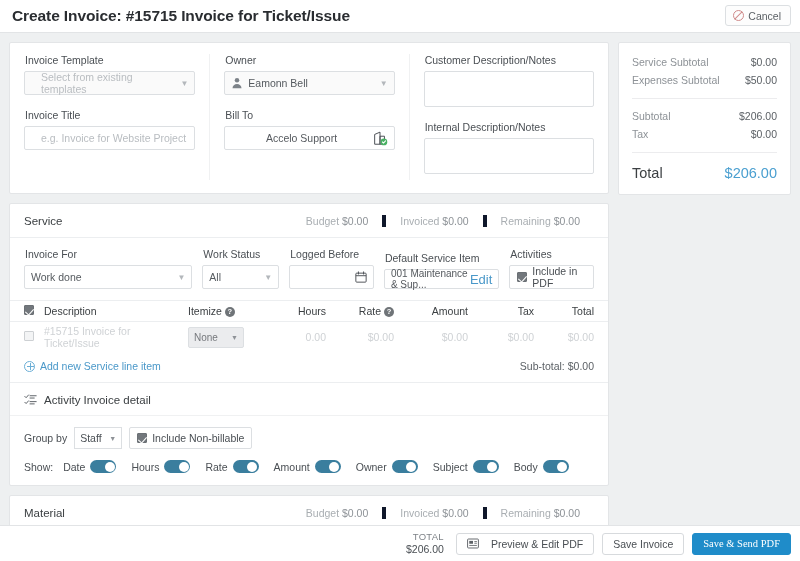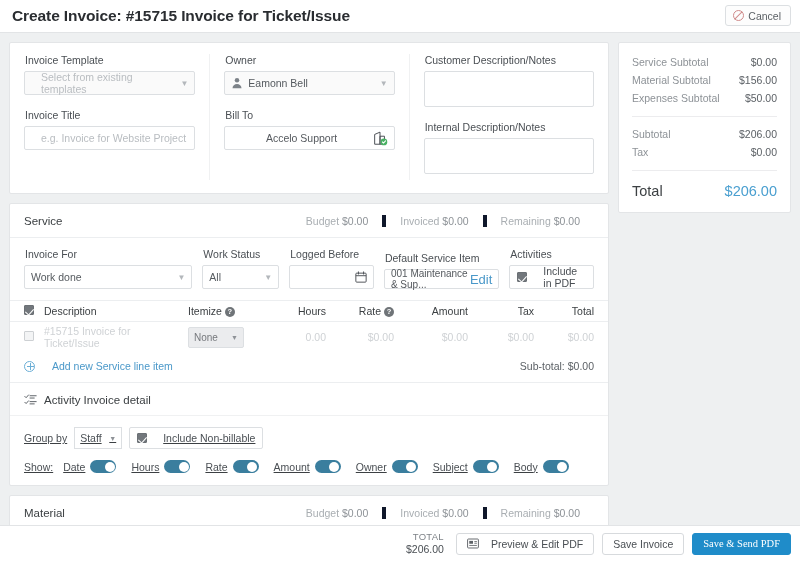--- a/index.html
+++ b/index.html
@@ -70,50 +70,50 @@
   .stat b { font-weight:400; color:#8d9297; }
 
   .filters { display:flex; padding:10px 14px 11px 14px; gap:10px; align-items:flex-end; }
   .f-invoicefor { width:175px; }
   .f-workstatus { width:80px; }
   .f-logged { width:88px; }
   .f-dsi { width:120px; }
   .f-act { width:88px; }
   .dsi-box { height:20px; border:1px solid #dcdfe2; border-radius:2px; display:flex; align-items:center; padding:0 6px; font-size:10px; color:#54585d; }
   .dsi-box .edit { margin-left:auto; color:#4a98c9; font-size:13px; cursor:pointer;text-align:right; }
-  .chk-box { height:24px; border:1px solid #dcdfe2; border-radius:2px; display:flex; align-items:center; gap:16px; padding:0 7px; font-size:10.5px; color:#4a4f54; }
+  .chk-box { height:24px; border:1px solid #dcdfe2; border-radius:2px; display:flex; align-items:center; gap:5px; padding:0 7px; font-size:10.5px; color:#4a4f54; }
 
   
   .tbl-head {
     display:flex; align-items:center; height:22px; padding:0 14px;
     border-top:1px solid #eceef0; border-bottom:1px solid #eceef0;
     background:#fff; font-size:10.5px; color:#3c4043;
   }
   .tbl-row { display:flex; align-items:center; height:30px; padding:0 14px; font-size:10.5px; color:#cfd2d5; }
   .c-chk { width:20px; flex:none; }
   .c-desc { flex:1; }
   .c-item { width:80px; flex:none; }
   .c-hours { width:58px; flex:none; text-align:right; }
   .c-rate { width:68px; flex:none; text-align:right; }
   .c-amount { width:74px; flex:none; text-align:right; }
   .c-tax { width:66px; flex:none; text-align:right; }
   .c-total { width:60px; flex:none; text-align:right; }
   .sel-none { width:56px; height:21px; background:#ebecee; border:1px solid #dcdfe2; border-radius:2px; display:flex; align-items:center; padding:0 5px; font-size:10px; color:#76797d; }
   .sel-none .caret { margin-left:auto; font-size:7px; color:#8e9297; }
   .addrow { display:flex; align-items:center; padding:8px 14px 10px 14px; }
-  .addlink { display:flex; align-items:center; gap:17px; color:#4a98c9; font-size:10.5px; cursor:pointer; }
+  .addlink { display:flex; align-items:center; gap:5px; color:#4a98c9; font-size:10.5px; cursor:pointer; }
   .plus { width:11px; height:11px; border:1px solid #6aaed6; border-radius:50%; position:relative; flex:none; }
   .plus:before { content:""; position:absolute; left:2px; top:4.5px; width:7px; height:1px; background:#6aaed6; }
   .plus:after  { content:""; position:absolute; left:5px; top:1.5px; width:1px; height:7px; background:#6aaed6; }
   .subtotal { margin-left:auto; font-size:10.5px; color:#5c6166; }
 
   
   .act-head { display:flex; align-items:center; gap:7px; padding:10px 14px 9px 14px; border-top:1px solid #eceef0; }
   .act-title { font-size:11.5px; color:#3c4043; }
-  .act-body { padding:0 14px 12px 14px; border-top:1px solid #f0f1f2; margin-top:0;text-decoration:underline; }
+  .act-body { padding:0 14px 12px 14px; border-top:1px solid #f0f1f2; margin-top:0; }
   .groupby { display:flex; align-items:center; gap:7px; padding-top:11px; }
   .gb-label { font-size:10.5px; color:#4a4f54; }
   .gb-sel { width:48px; height:22px; border:1px solid #dcdfe2; border-radius:0; display:flex; align-items:center; padding:0 5px; font-size:10.5px; color:#4a4f54; }
   .gb-sel .caret { margin-left:auto; font-size:7px; color:#8e9297; }
   .showrow { display:flex; align-items:center; gap:4px; padding-top:11px; }
   .show-label { font-size:10.5px; color:#4a4f54; margin-right:6px; }
   .tg-item { display:flex; align-items:center; gap:5px; margin-right:11px; }
   .tg-item span { font-size:10.5px; color:#4a4f54; }
   .toggle { width:26px; height:13px; border-radius:7px; background:#3a7e9e; position:relative; flex:none; cursor:pointer; }
   .toggle:after { content:""; position:absolute; right:1.5px; top:1.5px; width:10px; height:10px; border-radius:50%; background:#fff; }
@@ -388,24 +388,20 @@
     </div>
   </div>
 
   <div class="col-right">
     <div class="card tot-card">
       <div class="tot-row">
         <span class="lbl">Service Subtotal</span>
         <span class="val">$0.00</span>
       </div>
       <div class="tot-row">
-        <span class="lbl">Material Subtotal</span>
-        <span class="val">$156.00</span>
-      </div>
-      <div class="tot-row">
         <span class="lbl">Expenses Subtotal</span>
         <span class="val">$50.00</span>
       </div>
       <div class="tot-sep"></div>
       <div class="tot-row">
         <span class="lbl">Subtotal</span>
         <span class="val">$206.00</span>
       </div>
       <div class="tot-row">
         <span class="lbl">Tax</span>

